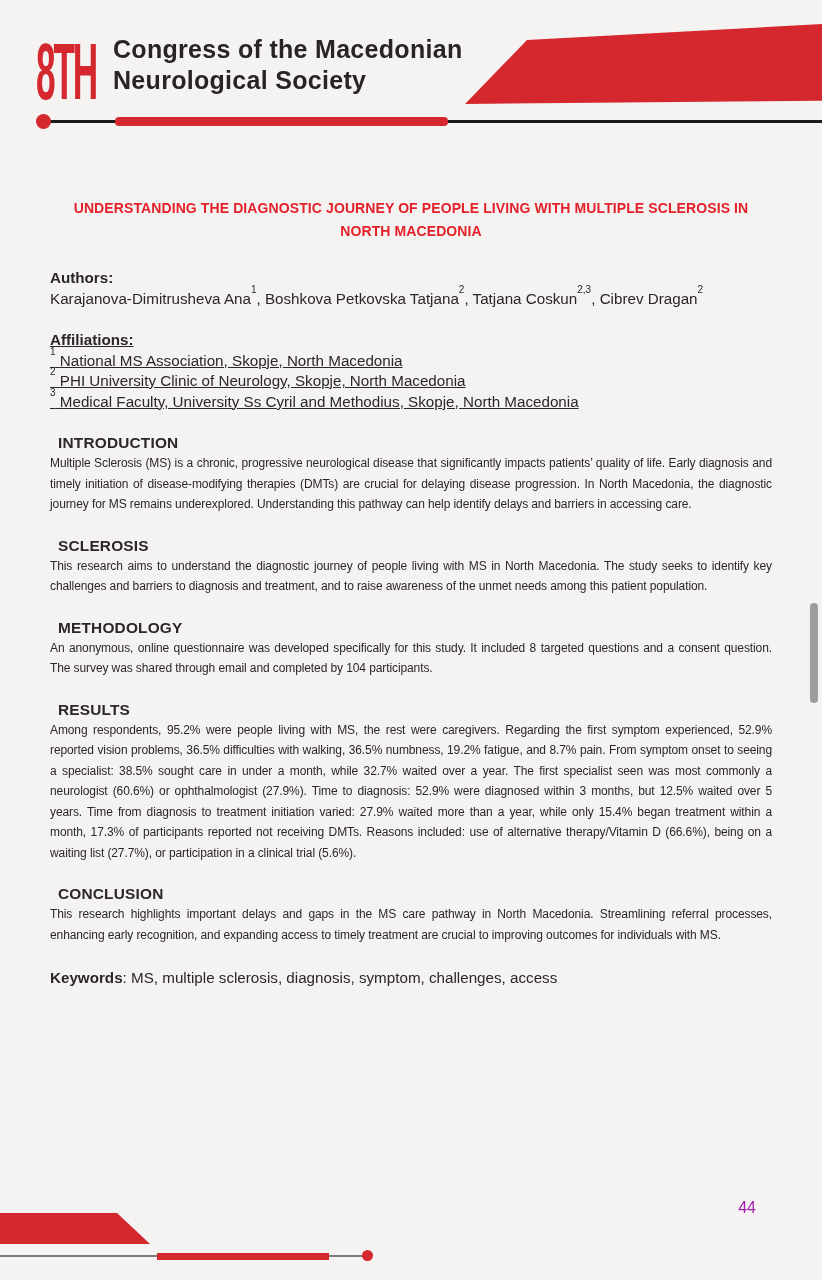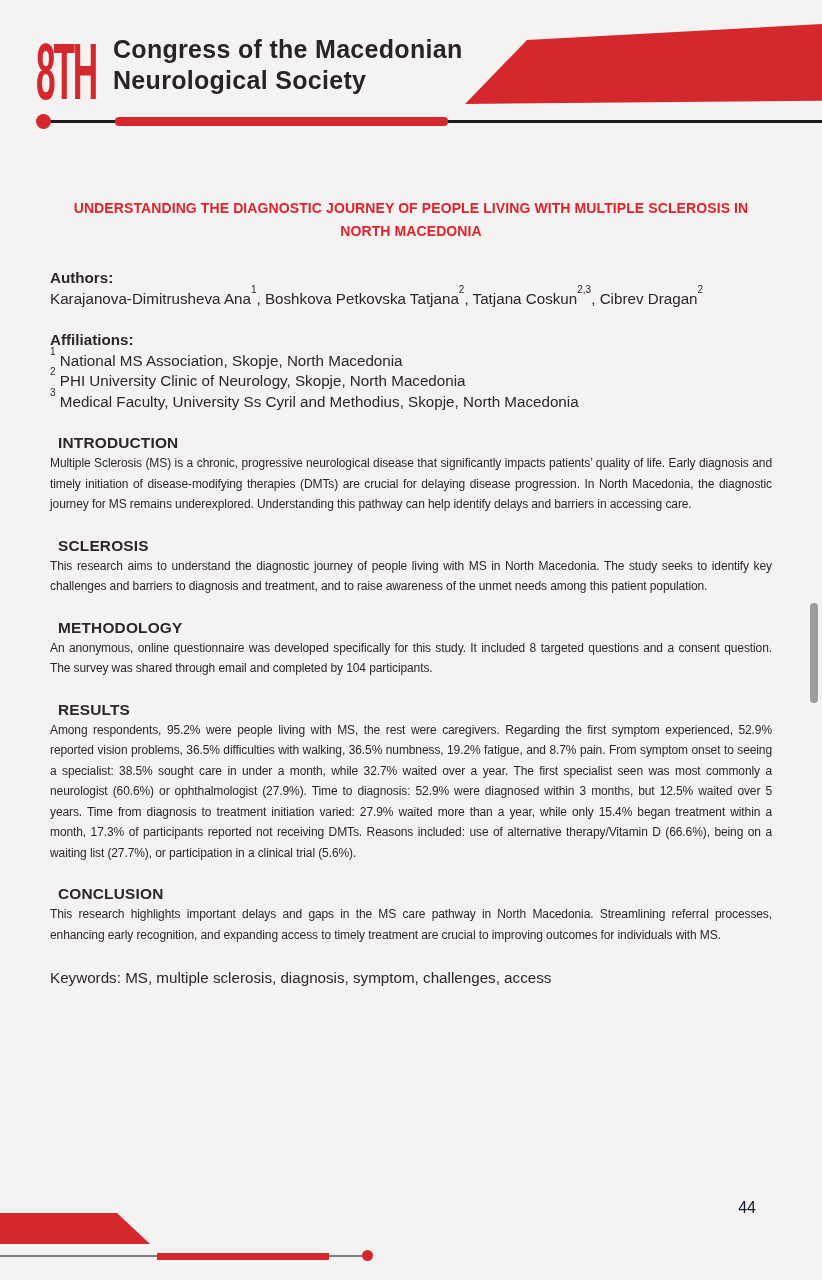--- a/index.html
+++ b/index.html
@@ -37,41 +37,41 @@
   
   .content{ position:absolute; left:50px; top:197px; width:722px; }
   .title{
     font-size:14px; line-height:23px; font-weight:700;
     text-align:center; color:#e4212a; letter-spacing:0.1px;
   }
   .label{ font-size:15.2px; font-weight:700; line-height:20.5px; }
   .plain-line{ font-size:15.2px; line-height:20.5px; }
   sup{ font-size:10px; line-height:0; position:relative; top:1px; vertical-align:top; }
   .authors-block{ margin-top:25px; }
-  .aff-block{ margin-top:21px; }
+  .aff-block{ margin-top:21px;text-decoration:underline; }
   .sec-head{
     margin-top:20px; font-size:15.4px; line-height:21px;
     font-weight:700; letter-spacing:0.2px;margin-left:8px;
   }
   .sec-body{
     font-size:12px; line-height:20.5px; letter-spacing:-0.1px;
     text-align:justify;
   }
   .keywords{ margin-top:23px; font-size:15.2px; line-height:20.5px; }
-  .keywords b{ font-weight:400;margin-top:47px; }
+  .keywords b{ font-weight:700;margin-top:47px; }
 
   
   .footer-shape{
     position:absolute; left:0; top:1213px; width:150px; height:31px;
     background:#d5282e; clip-path:polygon(0 0, 78% 0, 100% 100%, 0 100%);
   }
   .footer-line{ position:absolute; left:0; top:1255px; width:364px; height:2px; background:#7d7d7d; }
   .footer-red{ position:absolute; left:157px; top:1253px; width:172px; height:7px; background:#d5282e; }
   .footer-dot{ position:absolute; left:362px; top:1250px; width:11px; height:11px; border-radius:50%; background:#d5282e; }
-  .page-num{ position:absolute; right:66px; top:1199px; font-size:16px; color:#0f172a; }
+  .page-num{ position:absolute; right:66px; top:1199px; font-size:16px; color:#a21caf; }
   .scroll-thumb{
     position:absolute; left:810px; top:603px; width:8px; height:100px;
     border-radius:4px; background:#9d9d9d;
   }
 </style>
 </head>
 <body>
 
 <div class="logo-num">8TH</div>
 <div class="org-name">

